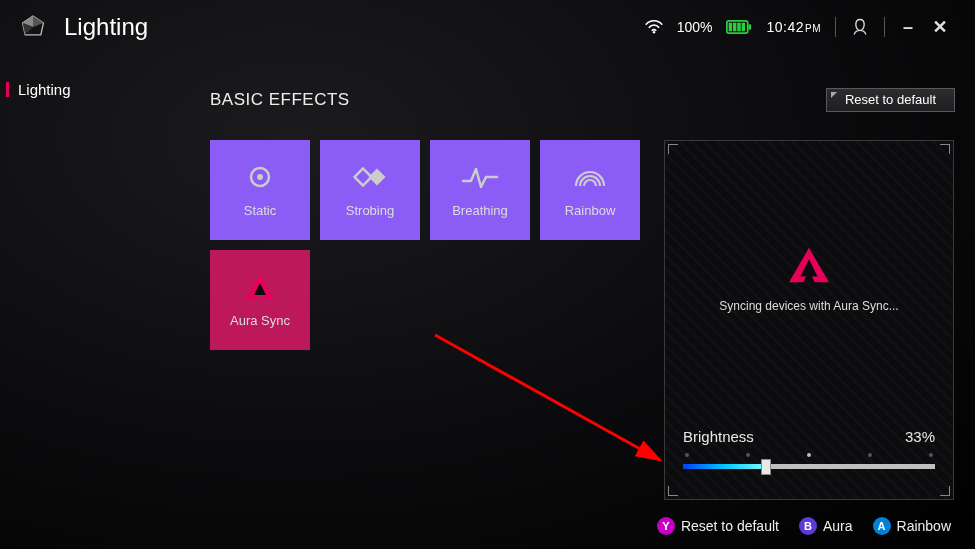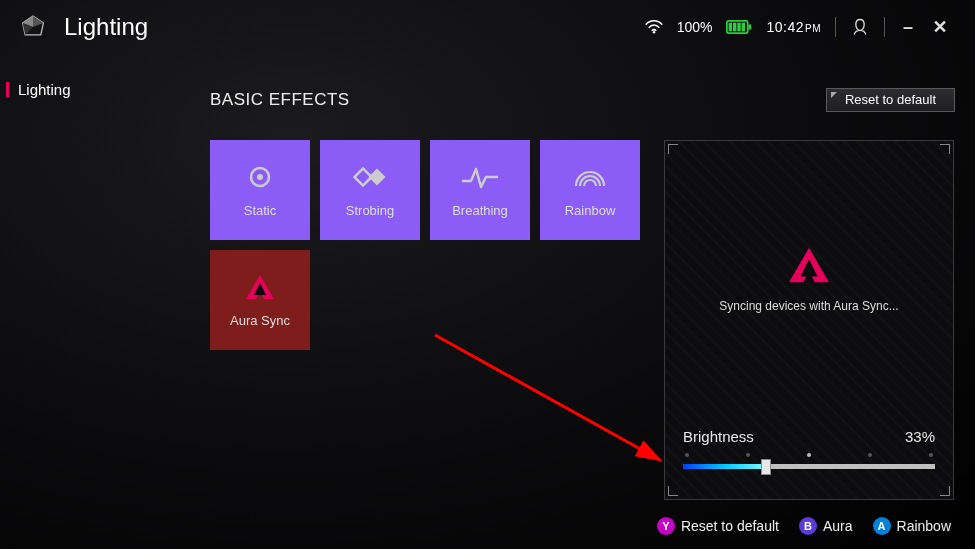--- a/index.html
+++ b/index.html
@@ -40,21 +40,21 @@
     content:""; position:absolute; left:4px; top:3px; width:0;height:0;
     border-left:6px solid #aaa; border-bottom:6px solid transparent;
   }
   .content-row { display:flex; gap:24px; }
   
   .effects { display:grid; grid-template-columns: repeat(4, 100px); grid-auto-rows: 100px; gap:10px; }
   .effect {
     background:#8b5cf6; display:flex; flex-direction:column; align-items:center; justify-content:center;
     gap:12px; cursor:pointer; color:#ddd; font-size:13px;
   }
-  .effect.selected { background:#7f1d1d; }
+  .effect.selected { background:#be185d; }
   .effect .ico { height:28px; display:flex; align-items:center; justify-content:center; }
   
   .preview {
     width:290px; height:360px; border:1px solid #3a3a3d; position:relative; overflow:hidden;
     background:
       repeating-linear-gradient(45deg, rgba(255,255,255,.02) 0 3px, transparent 3px 9px),
       #0c0c0e;
     display:flex; flex-direction:column;
   }
   .preview::after{ 

